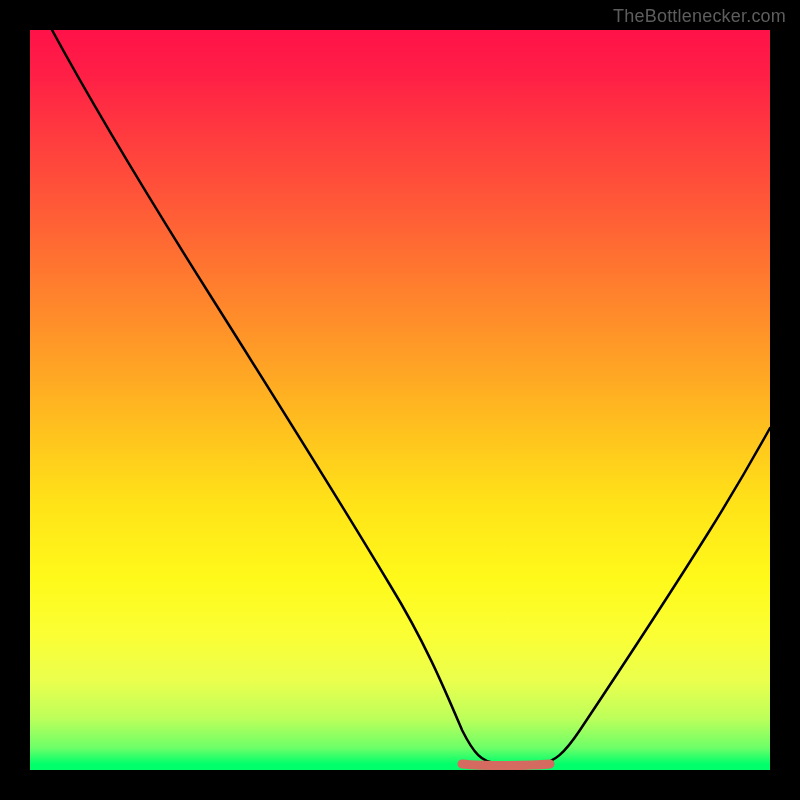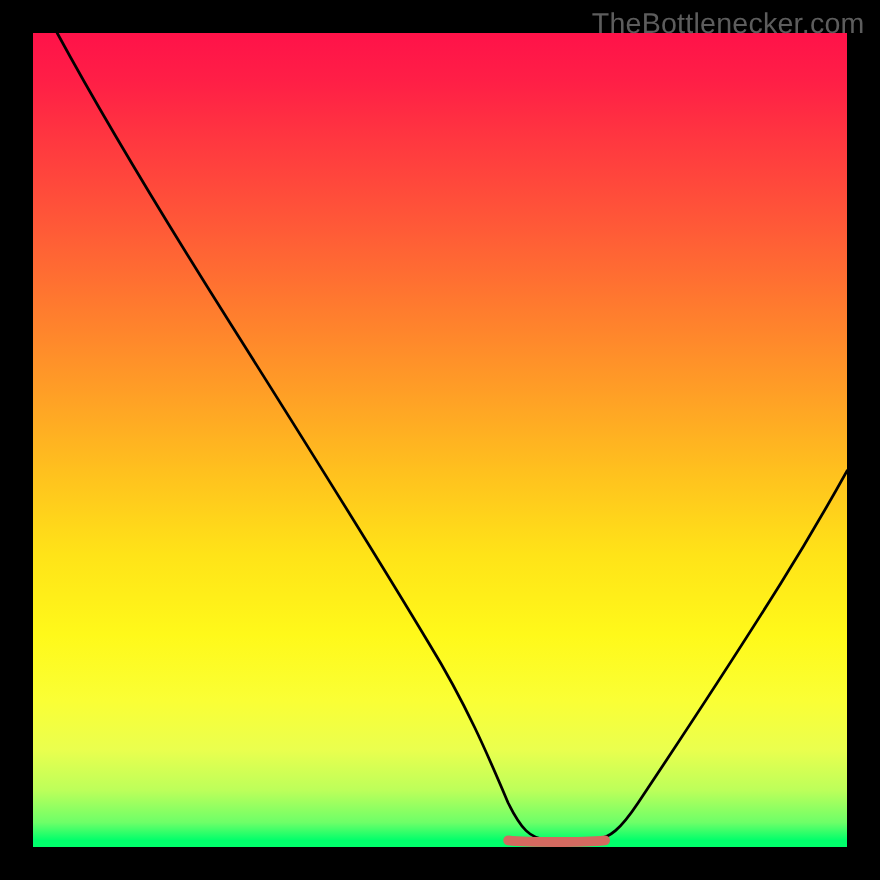--- a/index.html
+++ b/index.html
@@ -15,21 +15,21 @@
     position: relative;
     width: 800px;
     height: 800px;
     background: #000;
   }
   .watermark {
     position: absolute;
     top: 6px;
     right: 14px;
     color: #5d5d5d;
-    font-size: 26px;
+    font-size: 18px;
     font-weight: 500;
     letter-spacing: 0.2px;
     z-index: 10;
   }
   .plot-area {
     position: absolute;
     left: 30px;
     top: 30px;
     width: 740px;
     height: 740px;

